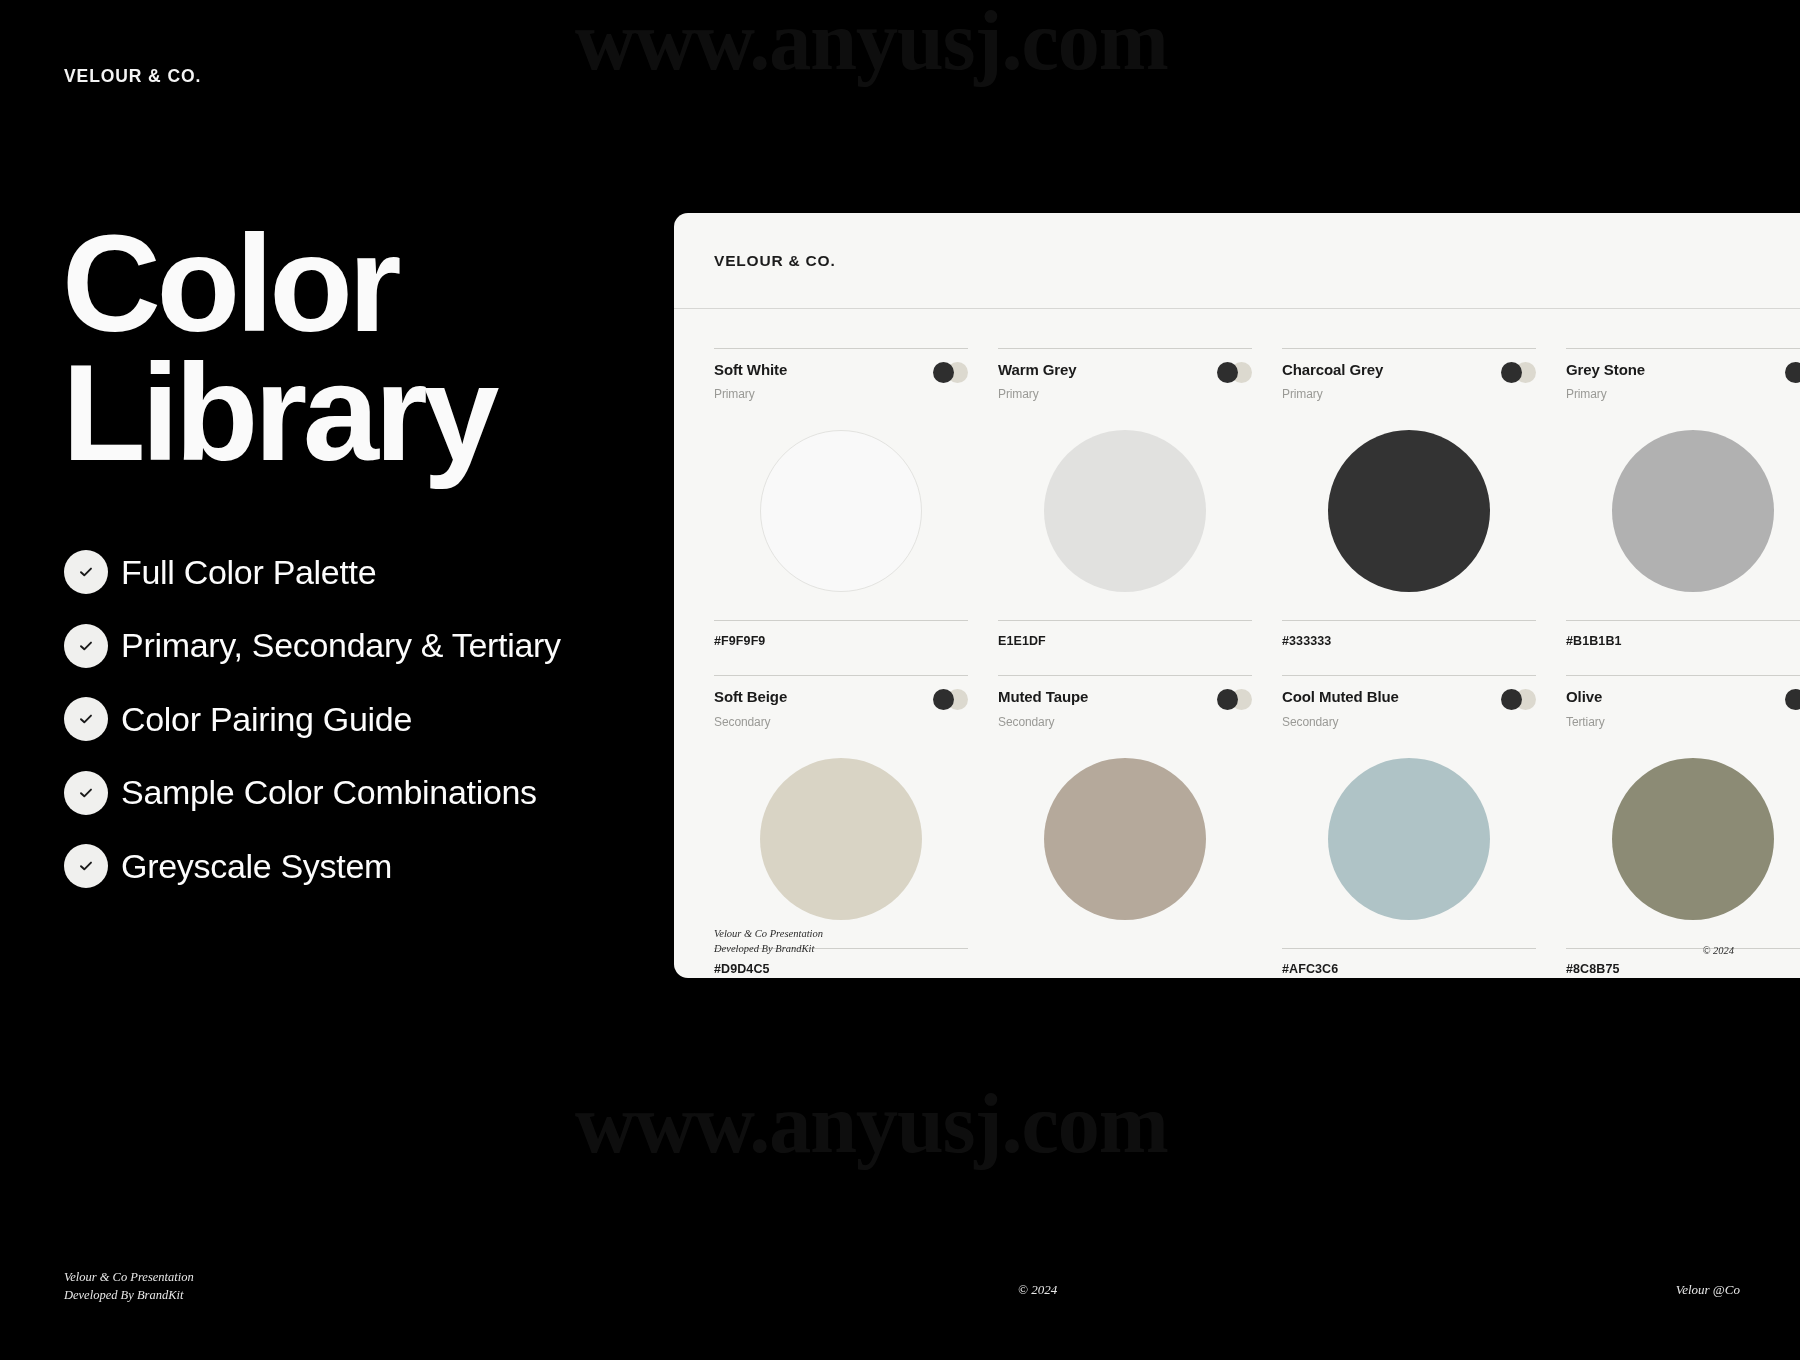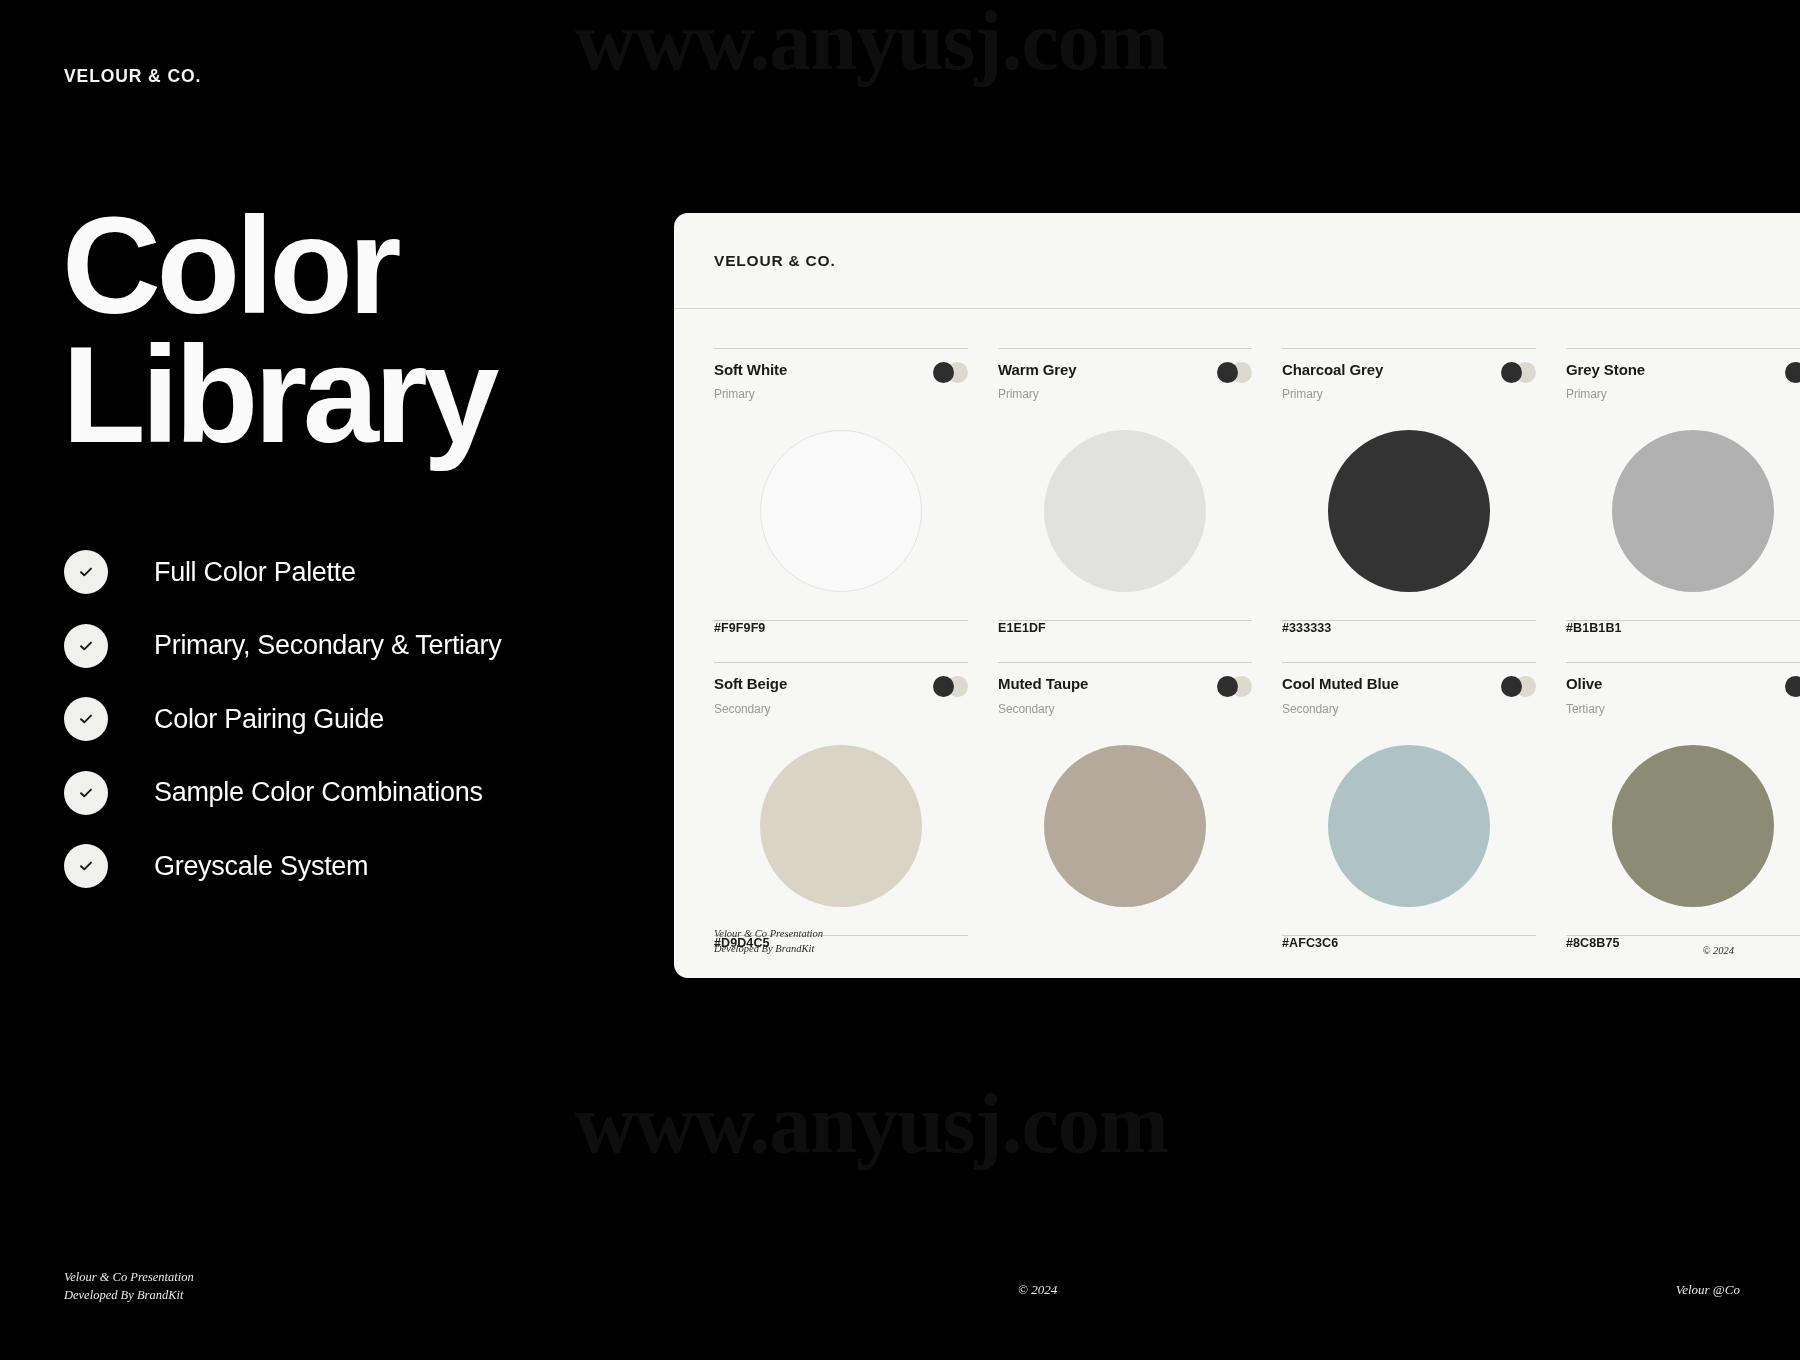--- a/index.html
+++ b/index.html
@@ -26,41 +26,41 @@
   .wm-2 { top:535px;  left:575px;  font-size:84px; opacity:0.17; mix-blend-mode:overlay; }
   .wm-3 { top:1075px; left:575px;  font-size:84px; }
 
   
   .logo {
     position:absolute; left:64px; top:66px;
     font-size:17.5px; font-weight:700; letter-spacing:0.9px;
     color:#f4f4f4;
   }
   .hero {
-    position:absolute; left:62px; top:202px;
+    position:absolute; left:62px; top:220px;
     font-size:137px; line-height:0.94; font-weight:700;
     letter-spacing:-4.5px; color:#fafafa;
   }
   .hero .l2 { display:block; }
 
   .features { position:absolute; left:64px; top:546px; }
   .feature {
     display:flex; align-items:center;
     height:52px; margin-bottom:21.5px;
   }
   .check {
     width:44px; height:44px; border-radius:50%;
     background:#f0f0ee;
     display:flex; align-items:center; justify-content:center;
     flex:0 0 auto;
   }
   .check svg { display:block; }
   .feature-label {
-    margin-left:46px;
-    font-size:27px; font-weight:500; letter-spacing:-0.3px;
+    margin-left:13px;
+    font-size:34px; font-weight:500; letter-spacing:-0.3px;
     color:#fcfcfc;
   }
 
   
   .footer-left {
     position:absolute; left:64px; bottom:56px;
     font-family:"Liberation Serif", serif;
     font-style:italic; font-size:12.5px; line-height:1.45;
     color:#e8e8e8;
   }
@@ -122,21 +122,21 @@
   .circle-wrap {
     height:190px;
     display:flex; align-items:center; justify-content:center;
     margin-top:14px;
   }
   .circle { width:162px; height:162px; border-radius:50%; }
 
   .swatch-bottom {
     border-top:1px solid #cfcfcb;
     margin-top:14px;
-    padding-bottom:13px;
+    padding-top:13px; padding-bottom:13px;
   }
   .hex { font-size:12.5px; font-weight:600; color:#1a1a1a; letter-spacing:0.1px; }
 
   .panel-foot {
     position:absolute; bottom:22px; left:40px; right:40px;
     display:flex; align-items:flex-end; justify-content:space-between;
   }
   .panel-foot-left {
     font-family:"Liberation Serif", serif; font-style:italic;
     font-size:10.5px; line-height:1.45; color:#2a2a2a;

